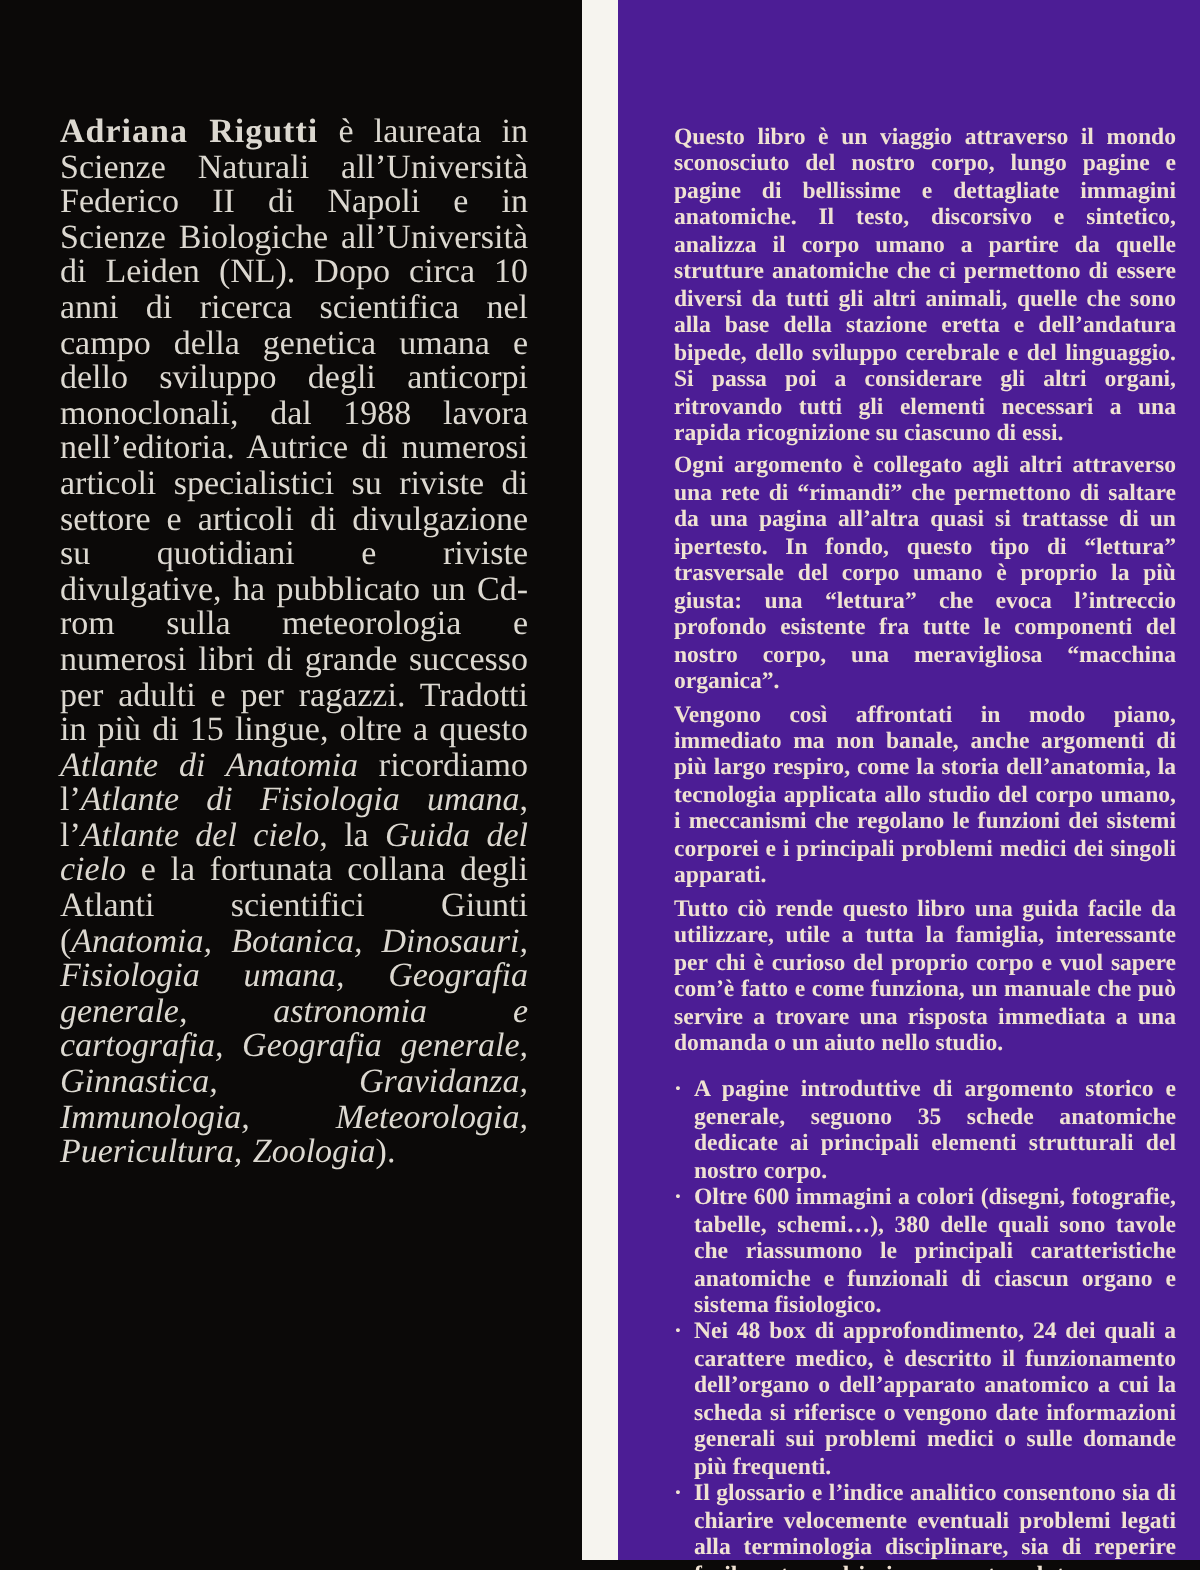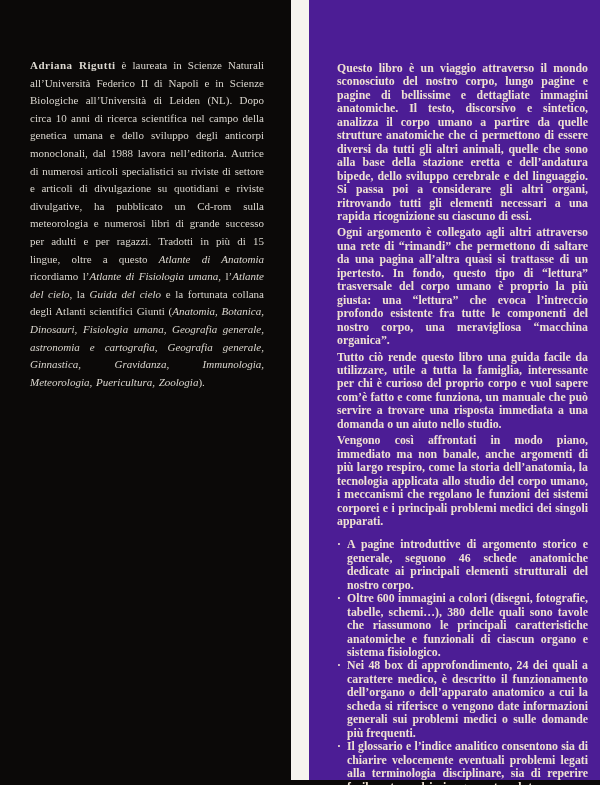--- a/index.html
+++ b/index.html
@@ -31,21 +31,21 @@
     height: 780px;
     background: #4c1d95;
     font-weight: bold;
   }
   .bio {
     position: absolute;
     left: 30px;
     top: 57px;
     width: 234px;
     color: #dcd8d0;
-    font-size: 11px;
+    font-size: 17px;
     line-height: 17.6px;
     text-align: justify;
     word-spacing: 1px;
   }
   .bio .seg-bold { font-weight: bold; letter-spacing: 0.5px; }
   .bio .seg-italic { font-style: italic; }
   .blurb {
     position: absolute;
     left: 28px;
     top: 62px;
@@ -77,25 +77,25 @@
 
 <div class="cover">
 
   <div class="spine-stripe"></div>
 
   <div class="red-panel">
     <div class="blurb">
       <div>
           <p class="blurb-p">Questo libro è un viaggio attraverso il mondo sconosciuto del nostro corpo, lungo pagine e pagine di bellissime e dettagliate immagini anatomiche. Il testo, discorsivo e sintetico, analizza il corpo umano a partire da quelle strutture anatomiche che ci permettono di essere diversi da tutti gli altri animali, quelle che sono alla base della stazione eretta e dell’andatura bipede, dello sviluppo cerebrale e del linguaggio. Si passa poi a considerare gli altri organi, ritrovando tutti gli elementi necessari a una rapida ricognizione su ciascuno di essi.</p>
           <p class="blurb-p">Ogni argomento è collegato agli altri attraverso una rete di “rimandi” che permettono di saltare da una pagina all’altra quasi si trattasse di un ipertesto. In fondo, questo tipo di “lettura” trasversale del corpo umano è proprio la più giusta: una “lettura” che evoca l’intreccio profondo esistente fra tutte le componenti del nostro corpo, una meravigliosa “macchina organica”.</p>
+          <p class="blurb-p">Vengono così affrontati in modo piano, immediato ma non banale, anche argomenti di più largo respiro, come la storia dell’anatomia, la tecnologia applicata allo studio del corpo umano, i meccanismi che regolano le funzioni dei sistemi corporei e i principali problemi medici dei singoli apparati.</p>
           <p class="blurb-p">Tutto ciò rende questo libro una guida facile da utilizzare, utile a tutta la famiglia, interessante per chi è curioso del proprio corpo e vuol sapere com’è fatto e come funziona, un manuale che può servire a trovare una risposta immediata a una domanda o un aiuto nello studio.</p>
-          <p class="blurb-p">Vengono così affrontati in modo piano, immediato ma non banale, anche argomenti di più largo respiro, come la storia dell’anatomia, la tecnologia applicata allo studio del corpo umano, i meccanismi che regolano le funzioni dei sistemi corporei e i principali problemi medici dei singoli apparati.</p>
         </div>
       <div class="bullet-list">
-          <div class="bullet-item"><span class="bullet-marker">·</span><span>A pagine introduttive di argomento storico e generale, seguono 46 schede anatomiche dedicate ai principali elementi strutturali del nostro corpo.</span></div>
+          <div class="bullet-item"><span class="bullet-marker">·</span><span>A pagine introduttive di argomento storico e generale, seguono 35 schede anatomiche dedicate ai principali elementi strutturali del nostro corpo.</span></div>
           <div class="bullet-item"><span class="bullet-marker">·</span><span>Oltre 600 immagini a colori (disegni, fotografie, tabelle, schemi…), 380 delle quali sono tavole che riassumono le principali caratteristiche anatomiche e funzionali di ciascun organo e sistema fisiologico.</span></div>
           <div class="bullet-item"><span class="bullet-marker">·</span><span>Nei 48 box di approfondimento, 24 dei quali a carattere medico, è descritto il funzionamento dell’organo o dell’apparato anatomico a cui la scheda si riferisce o vengono date informazioni generali sui problemi medici o sulle domande più frequenti.</span></div>
           <div class="bullet-item"><span class="bullet-marker">·</span><span>Il glossario e l’indice analitico consentono sia di chiarire velocemente eventuali problemi legati alla terminologia disciplinare, sia di reperire facilmente qualsiasi argomento voluto.</span></div>
         </div>
     </div>
   </div>
 
   <div class="bio"><span class="seg-bold">Adriana Rigutti</span><span> è laureata in Scienze Naturali all’Università Federico II di Napoli e in Scienze Biologiche all’Università di Leiden (NL). Dopo circa 10 anni di ricerca scientifica nel campo della genetica umana e dello sviluppo degli anticorpi monoclonali, dal 1988 lavora nell’editoria. Autrice di numerosi articoli specialistici su riviste di settore e articoli di divulgazione su quotidiani e riviste divulgative, ha pubblicato un Cd-rom sulla meteorologia e numerosi libri di grande successo per adulti e per ragazzi. Tradotti in più di 15 lingue, oltre a questo </span><span class="seg-italic">Atlante di Anatomia</span><span> ricordiamo l’</span><span class="seg-italic">Atlante di Fisiologia umana</span><span>, l’</span><span class="seg-italic">Atlante del cielo</span><span>, la </span><span class="seg-italic">Guida del cielo</span><span> e la fortunata collana degli Atlanti scientifici Giunti (</span><span class="seg-italic">Anatomia, Botanica, Dinosauri, Fisiologia umana, Geografia generale, astronomia e cartografia, Geografia generale, Ginnastica, Gravidanza, Immunologia, Meteorologia, Puericultura, Zoologia</span><span>).</span></div>
 
 </div>

